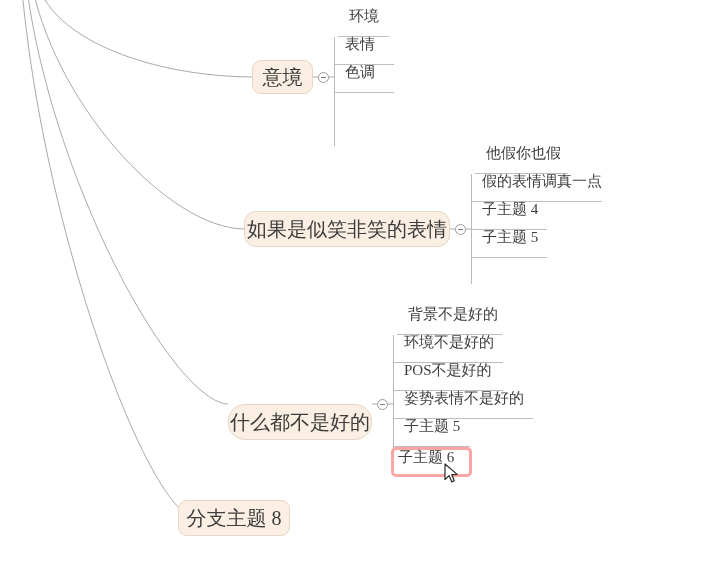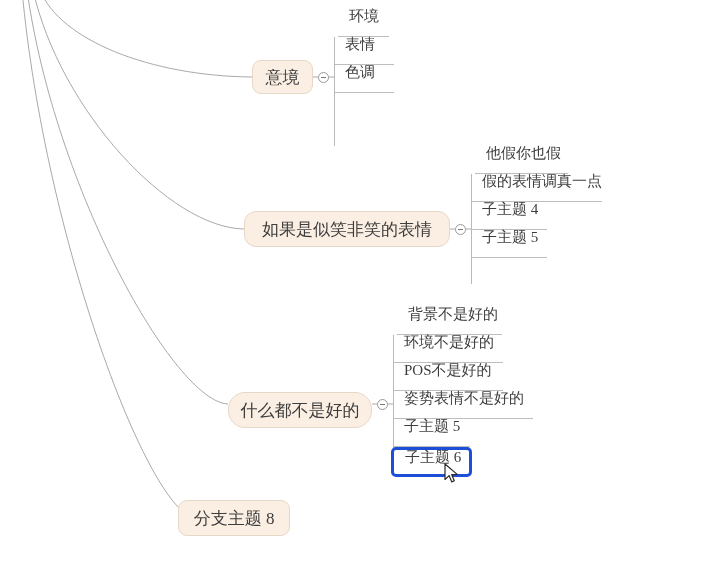--- a/index.html
+++ b/index.html
@@ -32,21 +32,21 @@
   .branch-node {
     position: absolute;
     box-sizing: border-box;
     background: #fbefe4;
     border: 1px solid #e7d7c6;
     border-radius: 9px;
     display: flex;
     align-items: center;
     justify-content: center;
     padding: 0 13px;
-    font-size: 17px;
+    font-size: 20px;
     line-height: 1;
     color: #3d3d3d;
     white-space: nowrap;
   }
 
   
   .toggle {
     position: absolute;
     width: 11px;
     height: 11px;
@@ -90,26 +90,26 @@
     position: absolute;
     left: 0;
     bottom: 0;
     height: 1px;
     background: #bdbdbd;
   }
   .sub-item.first .underline { left: 4px; }
 
   
   .sub-item.selected {
-    border: 3px solid #1d4ed8;
+    border: 3px solid #fca5a5;
     border-radius: 5px;
     background: #ffffff;
     height: 30px;
     margin-left: -2px;
-    padding-left: 11px;
+    padding-left: 4px;
   }
 
   
   #cursor {
     position: absolute;
     pointer-events: none;
   }
 </style>
 </head>
 <body>
@@ -178,21 +178,21 @@
     <div class="sub-item">
       <span>子主题 4</span>
       <span class="underline" style="width:76px;"></span>
     </div>
     <div class="sub-item">
       <span>子主题 5</span>
       <span class="underline" style="width:76px;"></span>
     </div>
   </div>
 
-  <div class="branch-node" style="left:228px; top:392px; width:144px; height:36px;border-radius:17px;">
+  <div class="branch-node" style="left:228px; top:404px; width:144px; height:36px;border-radius:17px;">
     <span>什么都不是好的</span>
   </div>
   <div class="toggle" style="left:377px; top:399px;"></div>
 
   <div class="sub-group" style="left:393px; top:307px; width:160px; height:170px;">
     <div class="spine" style="top:28px; height:138px;"></div>
 
     <div class="sub-item first" style="padding-left:15px;font-family:Liberation Serif, serif;">
       <span>背景不是好的</span>
       <span class="underline" style="width:105px;"></span>

